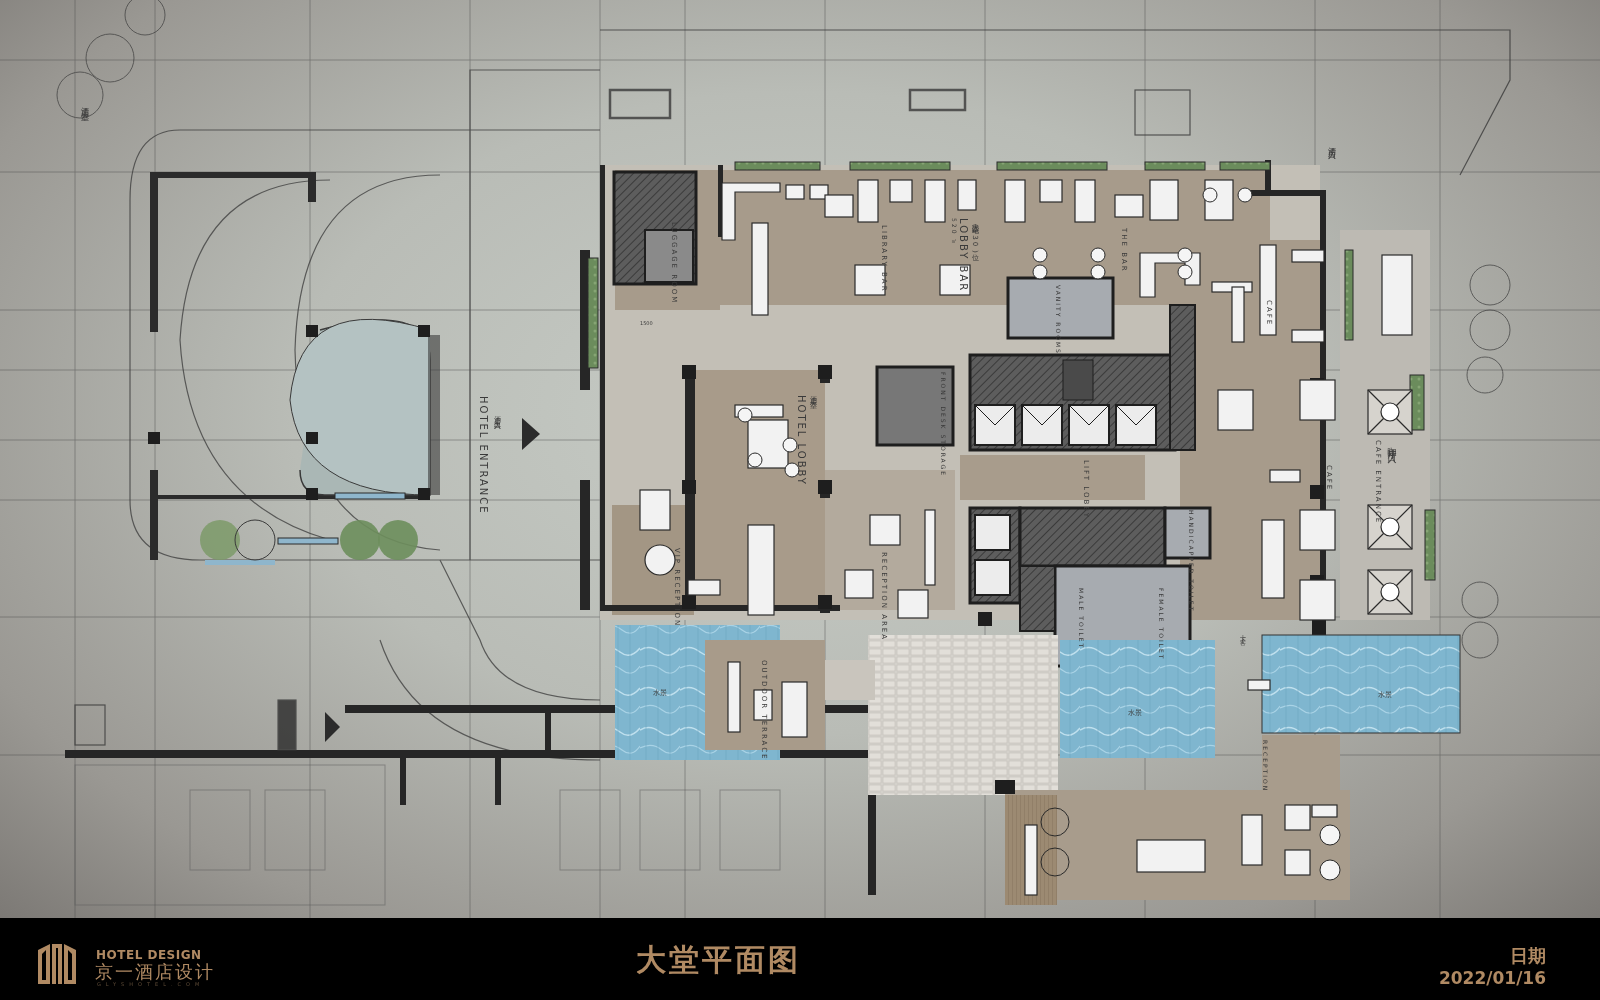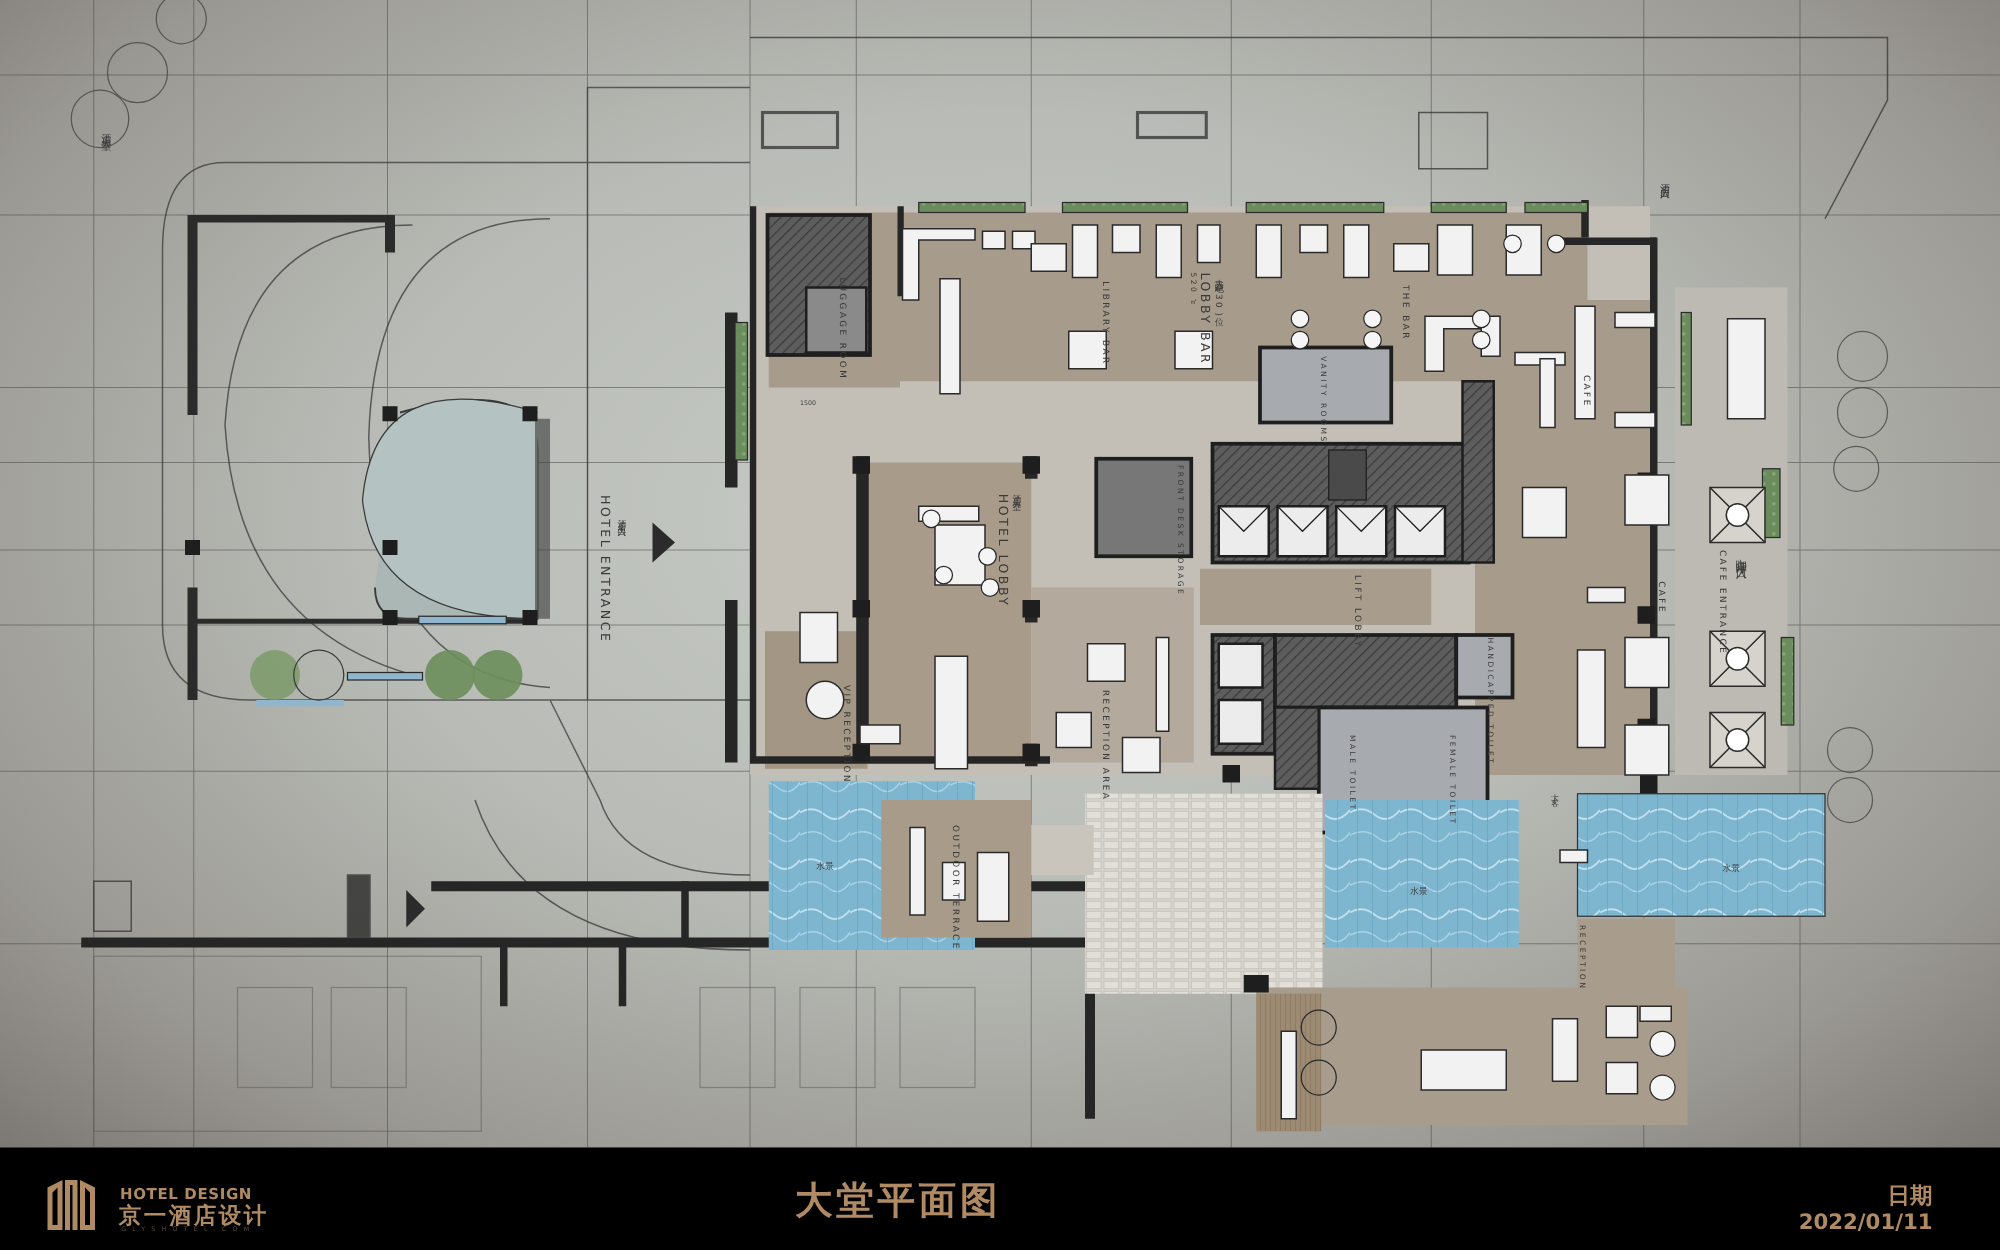--- a/index.html
+++ b/index.html
@@ -9,21 +9,21 @@
     background: radial-gradient(ellipse at 50% 45%, #c7ccc6 0%, #b9bcb6 45%, #9a9893 80%, #7c7975 100%); overflow: hidden; }
   #plan-svg { position: absolute; left: 0; top: 0; }
   .label { position: absolute; font-family: "DejaVu Sans", sans-serif; color: #3a3a3a; white-space: nowrap; }
   .vert { writing-mode: vertical-rl; letter-spacing: 2px; }
   .lbl-sm { font-size: 7px; }
   .lbl-md { font-size: 10px; }
   #footer { position: absolute; left: 0; top: 918px; width: 1600px; height: 82px; background: #000; }
   .gold { color: #b08a63; font-weight: bold; }
   #logo-mark { position: absolute; left: 36px; top: 940px; width: 42px; height: 46px; }
   #brand-en { position: absolute; left: 96px; top: 948px; font-size: 12px; letter-spacing: 0.5px; }
-  #brand-cn { position: absolute; left: 95px; top: 960px; font-size: 18px; font-weight: bold; letter-spacing: 2px; }
+  #brand-cn { position: absolute; left: 95px; top: 960px; font-size: 18px; font-weight: normal; letter-spacing: 2px; }
   #brand-url { position: absolute; left: 97px; top: 981px; font-size: 5px; letter-spacing: 5px; color: #5e4b37; }
   #title { position: absolute; left: 0; width: 1437px; top: 940px; text-align: center; font-size: 30px; letter-spacing: 3px; }
   #date-label { position: absolute; right: 54px; top: 944px; font-size: 18px; text-align: right; }
   #date-value { position: absolute; right: 54px; top: 968px; font-size: 17px; text-align: right; }
 </style>
 </head>
 <body>
 
 <div id="stage">
   <div id="plan-area">
@@ -380,14 +380,14 @@
   <svg id="logo-mark" viewBox="0 0 42 46" xmlns="http://www.w3.org/2000/svg">
     <path d="M2 10 L14 4 L14 44 L2 44 Z M6 14 L6 40 L10 40 L10 10 Z" fill="#b08a63"></path>
     <path d="M40 10 L28 4 L28 44 L40 44 Z M36 14 L36 40 L32 40 L32 10 Z" fill="#b08a63"></path>
     <path d="M16 4 L26 4 L26 44 L22 44 L22 8 L20 8 L20 44 L16 44 Z" fill="#b08a63"></path>
   </svg>
   <div id="brand-en" class="gold">HOTEL DESIGN</div>
   <div id="brand-cn" class="gold">京一酒店设计</div>
   <div id="brand-url">GLYSHOTEL.COM</div>
   <div id="title" class="gold">大堂平面图</div>
   <div id="date-label" class="gold">日期</div>
-  <div id="date-value" class="gold">2022/01/11</div>
+  <div id="date-value" class="gold">2022/01/16</div>
 </div>
 
 </body></html>

